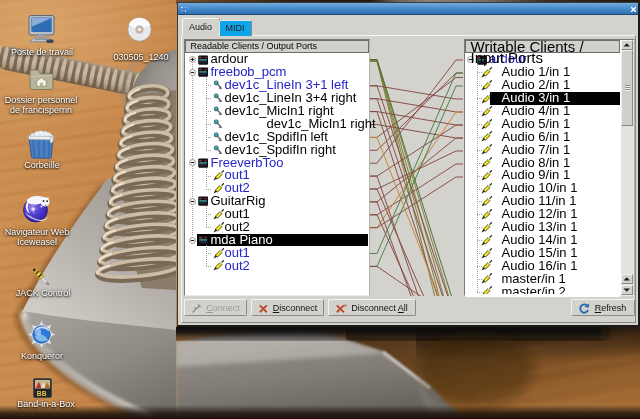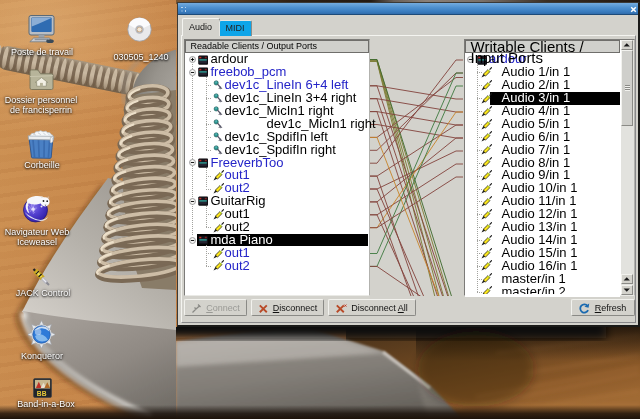--- a/index.html
+++ b/index.html
@@ -343,21 +343,21 @@
     <rect x="1.3" y="4.1" width="7.5" height="1.6" fill="#2e8f8a"></rect>
     <rect x="1.3" y="6.4" width="7.5" height="1.1" fill="#333344"></rect>
   </svg>
 <div class="row blue" style="left:210.5px;top:66.2px;">freebob_pcm</div>
 <svg class="abs" style="left:212.5px;top:80.3px;z-index:7;" width="10" height="10" viewBox="0 0 10 10">
     <circle cx="3.2" cy="2.9" r="2.1" fill="#2f9a94" stroke="#14514d" stroke-width="0.6"></circle>
     <path d="M4.4 4 L7.2 7.2" stroke="#556" stroke-width="1.2"></path>
     <path d="M7.4 6.8 L5.8 9 M7.4 6.8 L9 9 M7.4 6.8 L7.4 9.2" stroke="#445" stroke-width="0.8" fill="none"></path>
     <path d="M2.3 2 L3.9 2" stroke="#aef" stroke-width="0.6"></path>
   </svg>
-<div class="row blue" style="left:224.5px;top:79.1px;">dev1c_LineIn 6+4 left</div>
+<div class="row blue" style="left:224.5px;top:79.1px;">dev1c_LineIn 3+1 left</div>
 <svg class="abs" style="left:212.5px;top:93.2px;z-index:7;" width="10" height="10" viewBox="0 0 10 10">
     <circle cx="3.2" cy="2.9" r="2.1" fill="#2f9a94" stroke="#14514d" stroke-width="0.6"></circle>
     <path d="M4.4 4 L7.2 7.2" stroke="#556" stroke-width="1.2"></path>
     <path d="M7.4 6.8 L5.8 9 M7.4 6.8 L9 9 M7.4 6.8 L7.4 9.2" stroke="#445" stroke-width="0.8" fill="none"></path>
     <path d="M2.3 2 L3.9 2" stroke="#aef" stroke-width="0.6"></path>
   </svg>
 <div class="row " style="left:224.5px;top:92.0px;">dev1c_LineIn 3+4 right</div>
 <svg class="abs" style="left:212.5px;top:106.1px;z-index:7;" width="10" height="10" viewBox="0 0 10 10">
     <circle cx="3.2" cy="2.9" r="2.1" fill="#2f9a94" stroke="#14514d" stroke-width="0.6"></circle>
     <path d="M4.4 4 L7.2 7.2" stroke="#556" stroke-width="1.2"></path>

